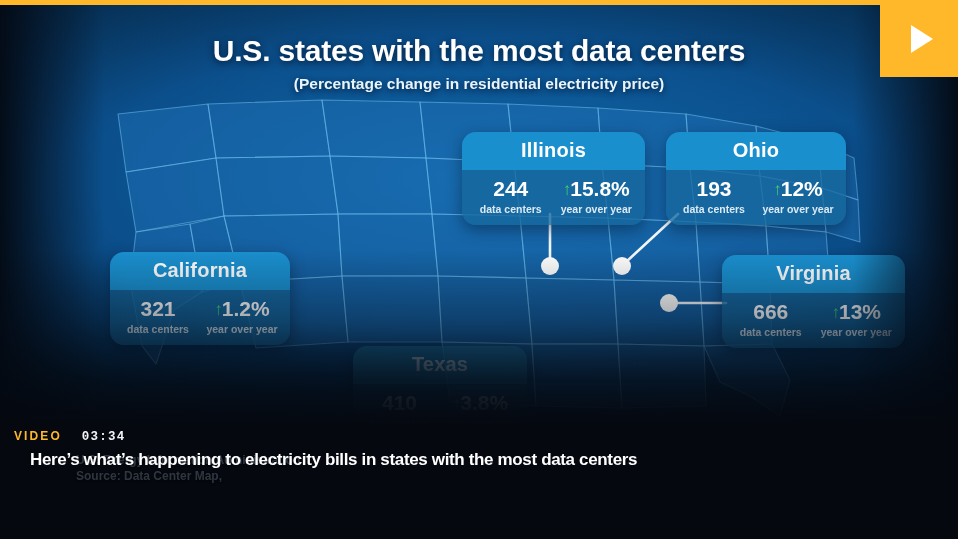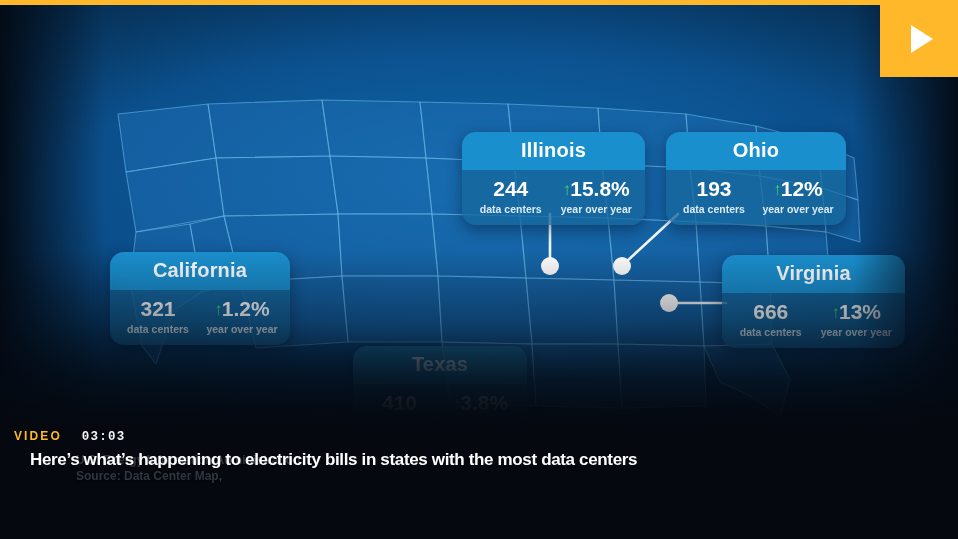--- a/index.html
+++ b/index.html
@@ -295,20 +295,24 @@
           <path d="M670,80 L732,92 L736,136 L676,130 Z"></path>
           <path d="M676,130 L736,136 L740,190 L680,188 Z"></path>
           <path d="M728,46 L764,62 L768,104 L732,92 Z"></path>
           <path d="M732,92 L768,104 L770,146 L736,136 Z"></path>
 
           <path d="M614,250 L682,248 L700,284 L690,320 L660,300 L630,286 Z"></path>
         </g>
       </svg>
     </div>
 
+    <div class="titles">
+      <div class="title-main">U.S. states with the most data centers</div>
+      <div class="title-sub">(Percentage change in residential electricity price)</div>
+    </div>
 
     <svg class="connectors" width="958" height="425">
       <line x1="550" y1="214" x2="550" y2="262"></line>
       <circle cx="550" cy="266" r="9"></circle>
       <line x1="678" y1="214" x2="626" y2="262"></line>
       <circle cx="622" cy="266" r="9"></circle>
       <line x1="676" y1="303" x2="726" y2="303"></line>
       <circle cx="669" cy="303" r="9"></circle>
     </svg>
 
@@ -392,18 +396,18 @@
     <div>U.S. Energy Information Administration</div>
     <div>Source: Data Center Map,</div>
   </div>
 
   <div class="play-badge">
     <div class="tri"></div>
   </div>
 
   <div class="meta">
     <span class="meta-kicker">VIDEO</span>
-    <span class="meta-duration">03:03</span>
+    <span class="meta-duration">03:34</span>
   </div>
 
   <div class="headline">Here’s what’s happening to electricity bills in states with the most data centers</div>
 
 </div>
 
 </body></html>

